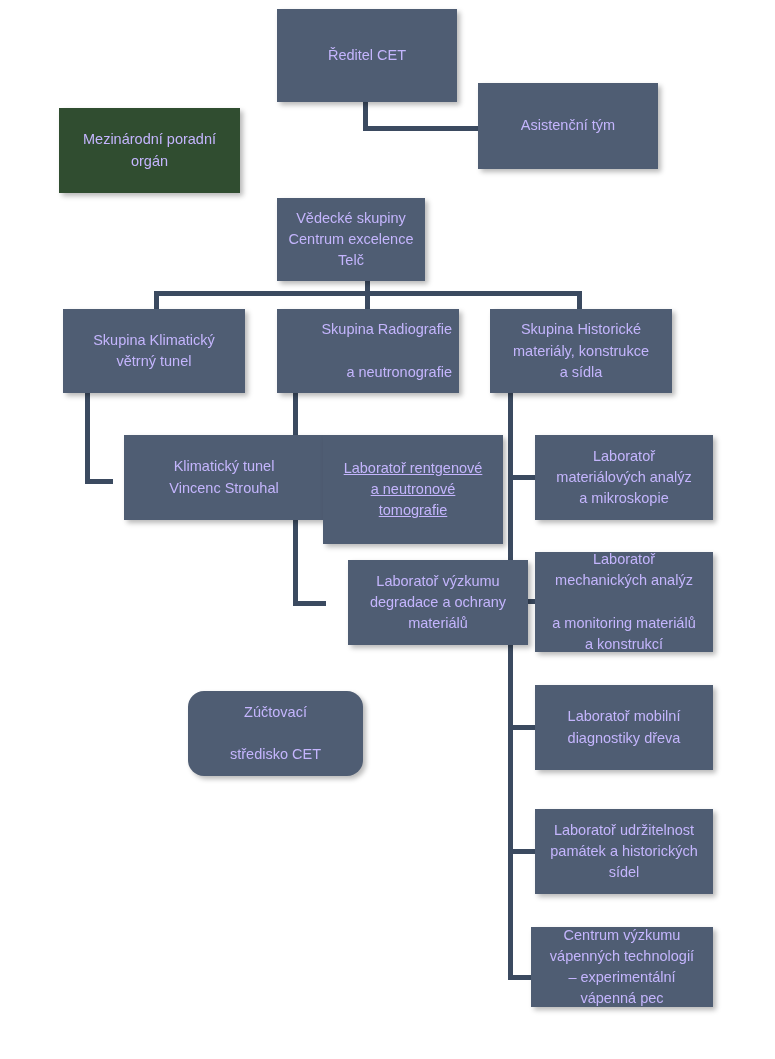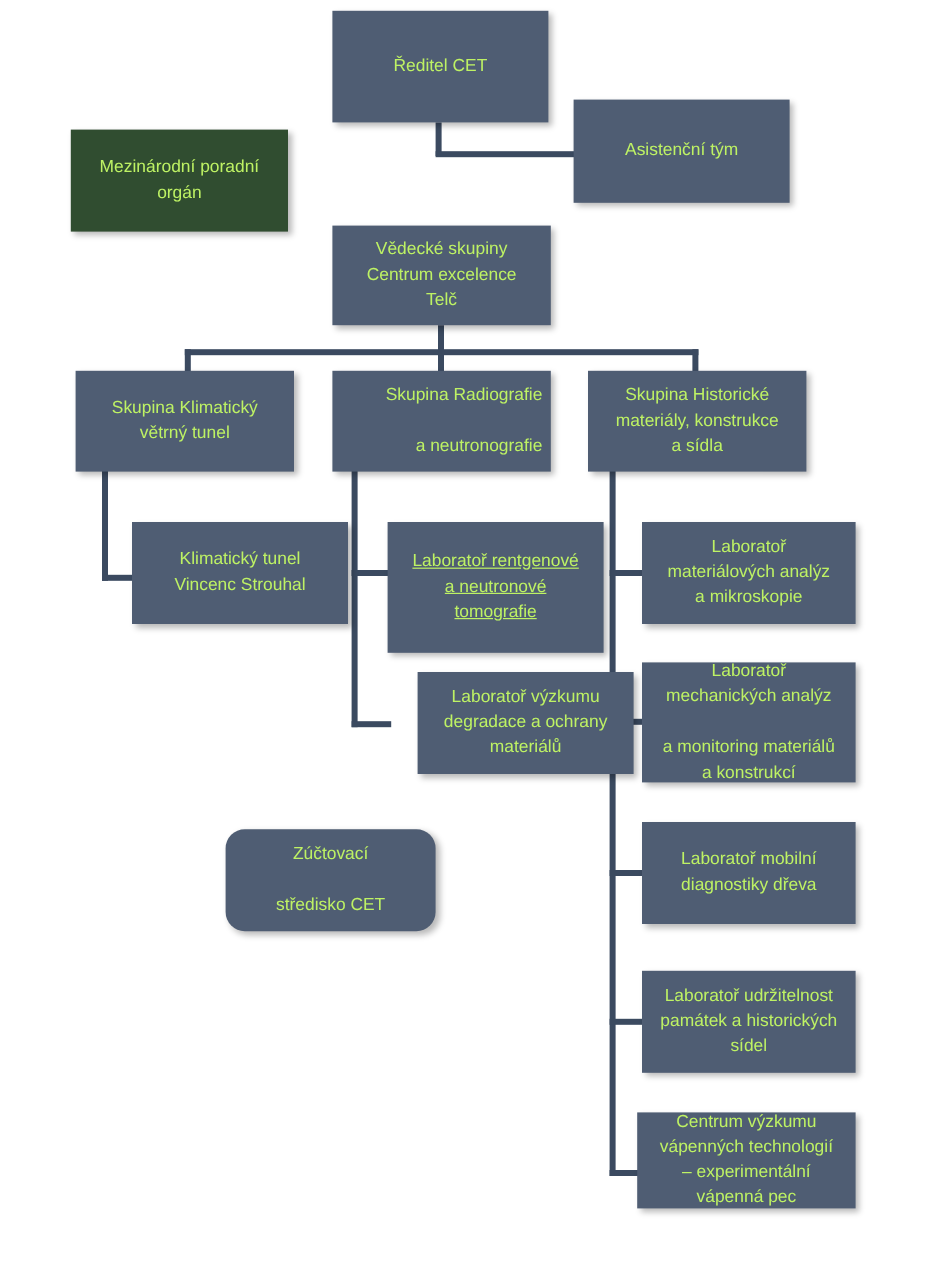--- a/index.html
+++ b/index.html
@@ -15,21 +15,21 @@
     font-family: "Liberation Sans", sans-serif;
     overflow: hidden;
   }
   .node {
     position: absolute;
     box-sizing: border-box;
     display: flex;
     align-items: center;
     justify-content: center;
     text-align: center;
-    color: #bef264;
+    color: #c4b5fd;
     font-size: 14.5px;
     line-height: 1.45;
     padding: 20px 7px;
     background: #4f5d73;
     box-shadow: 3px 3px 5px rgba(0,0,0,0.28);
     z-index: 3;
   }
   .node.green {
     background: #304d30;
   }
@@ -71,40 +71,40 @@
   <div id="node-layer">
       <div class="node" style="left: 277px; top: 9px; width: 180px; height: 93px;">
         <span class="label">Ředitel CET</span>
       </div>
       <div class="node green" style="left: 59px; top: 84px; width: 181px; height: 85px; margin-top: 24px;">
         <span class="label">Mezinárodní poradní orgán</span>
       </div>
       <div class="node" style="left: 478px; top: 83px; width: 180px; height: 86px;">
         <span class="label">Asistenční tým</span>
       </div>
-      <div class="node" style="left: 277px; top: 188px; width: 182px; height: 83px;">
+      <div class="node" style="left: 277px; top: 198px; width: 148px; height: 83px;">
         <span class="label">Vědecké skupiny
 Centrum excelence
 Telč</span>
       </div>
       <div class="node" style="left: 63px; top: 309px; width: 182px; height: 84px;">
         <span class="label">Skupina Klimatický
 větrný tunel</span>
       </div>
       <div class="node" style="left: 277px; top: 309px; width: 182px; height: 84px; text-align: right;">
         <span class="label">Skupina Radiografie
 
 a neutronografie</span>
       </div>
       <div class="node" style="left: 490px; top: 309px; width: 182px; height: 84px;">
         <span class="label">Skupina Historické
 materiály, konstrukce
 a sídla</span>
       </div>
-      <div class="node" style="left: 110px; top: 435px; width: 180px; height: 85px;">
+      <div class="node" style="left: 124px; top: 435px; width: 200px; height: 85px;">
         <span class="label">Klimatický tunel
 Vincenc Strouhal</span>
       </div>
       <div class="node" style="left: 323px; top: 435px; width: 180px; height: 109px; text-decoration: underline;">
         <span class="label">Laboratoř rentgenové
 a neutronové
 tomografie</span>
       </div>
       <div class="node" style="left: 535px; top: 435px; width: 178px; height: 85px;">
         <span class="label">Laboratoř

